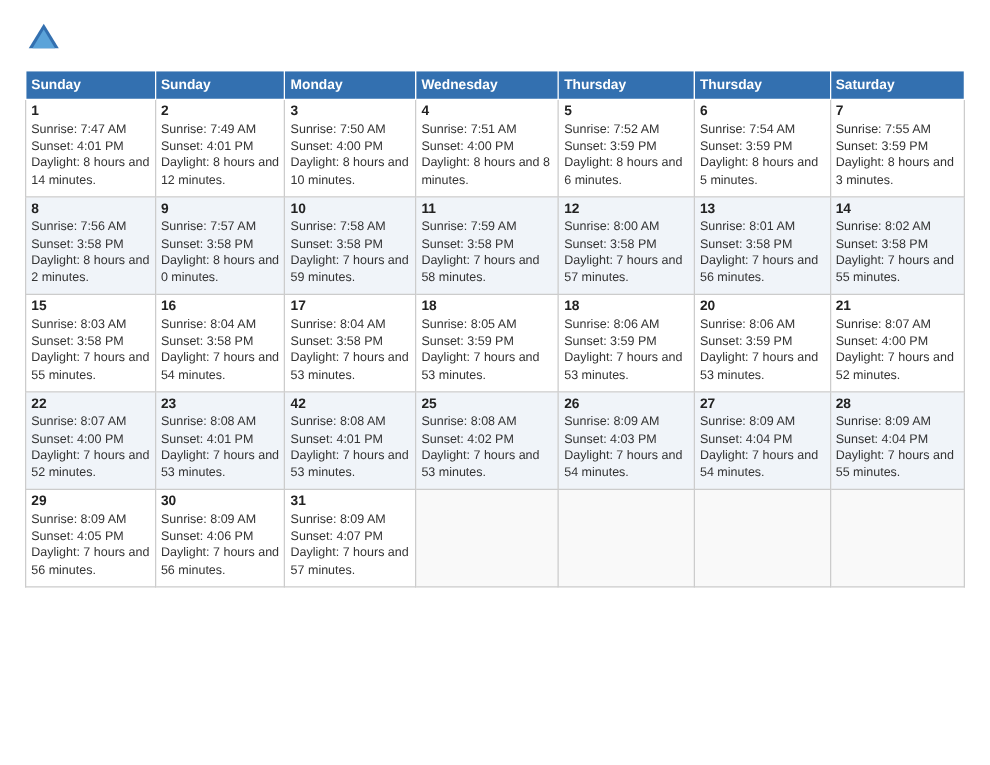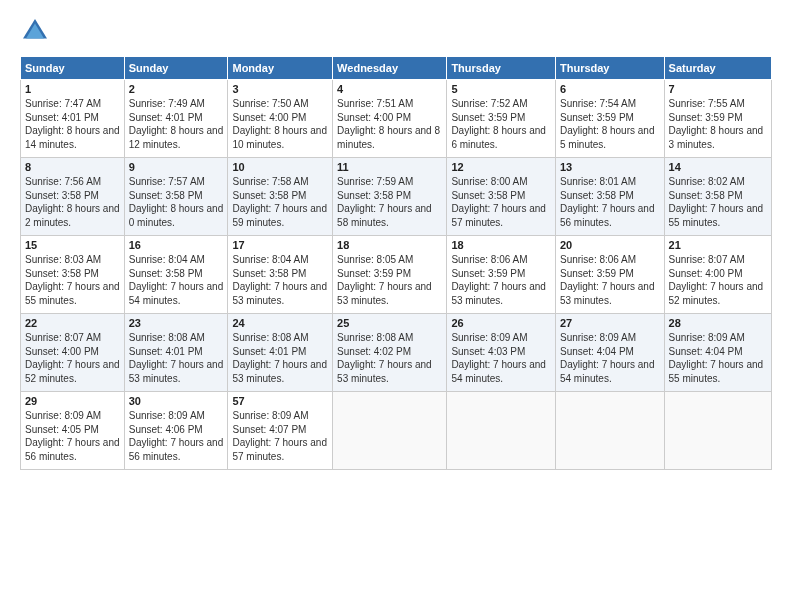--- a/index.html
+++ b/index.html
@@ -217,21 +217,21 @@
         <tr>
           <td>
         <span class="day-num">22</span>
         <span class="day-info">Sunrise: 8:07 AM<br>Sunset: 4:00 PM<br>Daylight: 7 hours and 52 minutes.</span>
       </td>
           <td>
         <span class="day-num">23</span>
         <span class="day-info">Sunrise: 8:08 AM<br>Sunset: 4:01 PM<br>Daylight: 7 hours and 53 minutes.</span>
       </td>
           <td>
-        <span class="day-num">24</span>
+        <span class="day-num">42</span>
         <span class="day-info">Sunrise: 8:08 AM<br>Sunset: 4:01 PM<br>Daylight: 7 hours and 53 minutes.</span>
       </td>
           <td>
         <span class="day-num">25</span>
         <span class="day-info">Sunrise: 8:08 AM<br>Sunset: 4:02 PM<br>Daylight: 7 hours and 53 minutes.</span>
       </td>
           <td>
         <span class="day-num">26</span>
         <span class="day-info">Sunrise: 8:09 AM<br>Sunset: 4:03 PM<br>Daylight: 7 hours and 54 minutes.</span>
       </td>
@@ -247,21 +247,21 @@
         <tr>
           <td>
         <span class="day-num">29</span>
         <span class="day-info">Sunrise: 8:09 AM<br>Sunset: 4:05 PM<br>Daylight: 7 hours and 56 minutes.</span>
       </td>
           <td>
         <span class="day-num">30</span>
         <span class="day-info">Sunrise: 8:09 AM<br>Sunset: 4:06 PM<br>Daylight: 7 hours and 56 minutes.</span>
       </td>
           <td>
-        <span class="day-num">57</span>
+        <span class="day-num">31</span>
         <span class="day-info">Sunrise: 8:09 AM<br>Sunset: 4:07 PM<br>Daylight: 7 hours and 57 minutes.</span>
       </td>
           <td class="empty-cell"></td>
           <td class="empty-cell"></td>
           <td class="empty-cell"></td>
           <td class="empty-cell"></td>
         </tr>
       </tbody>
 </table>
 

